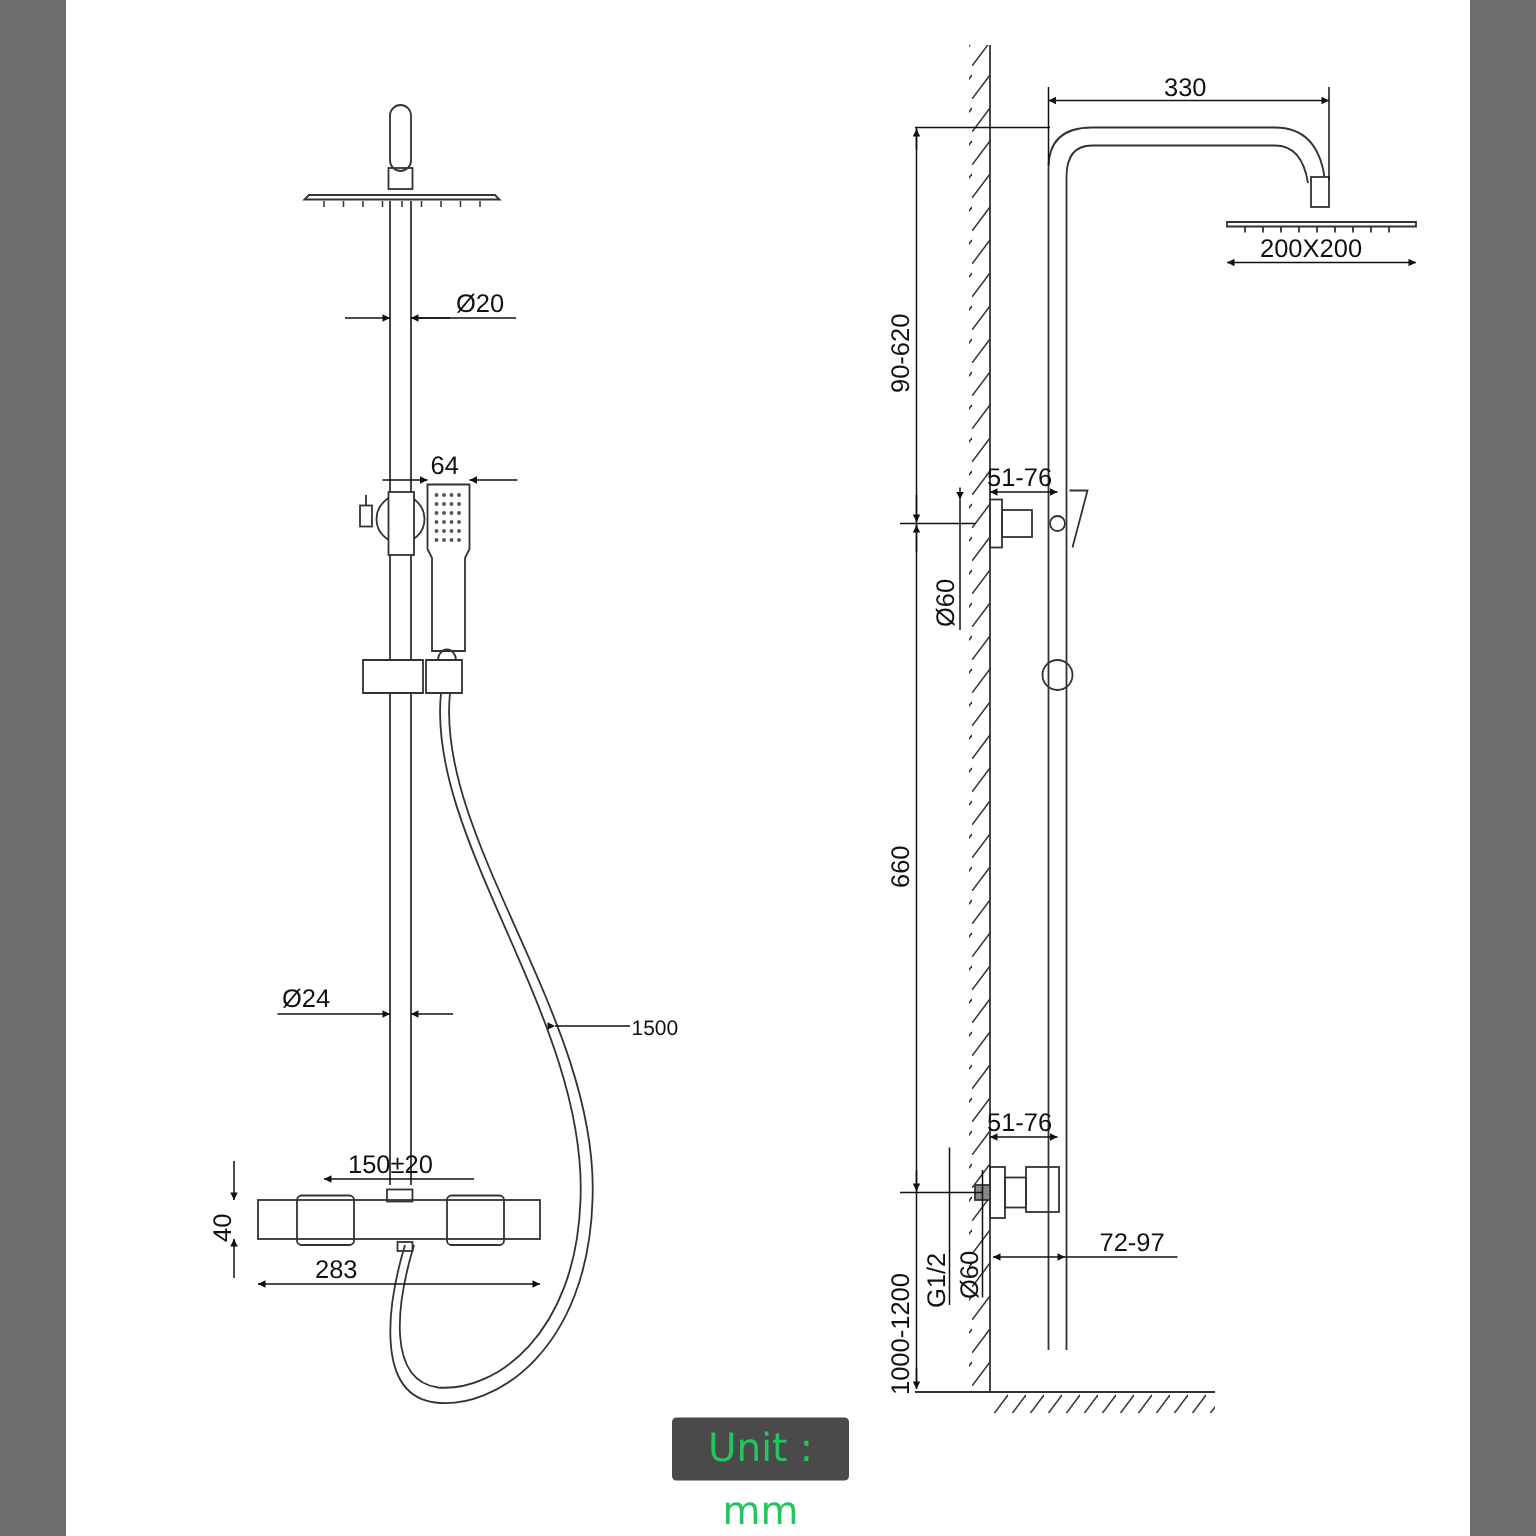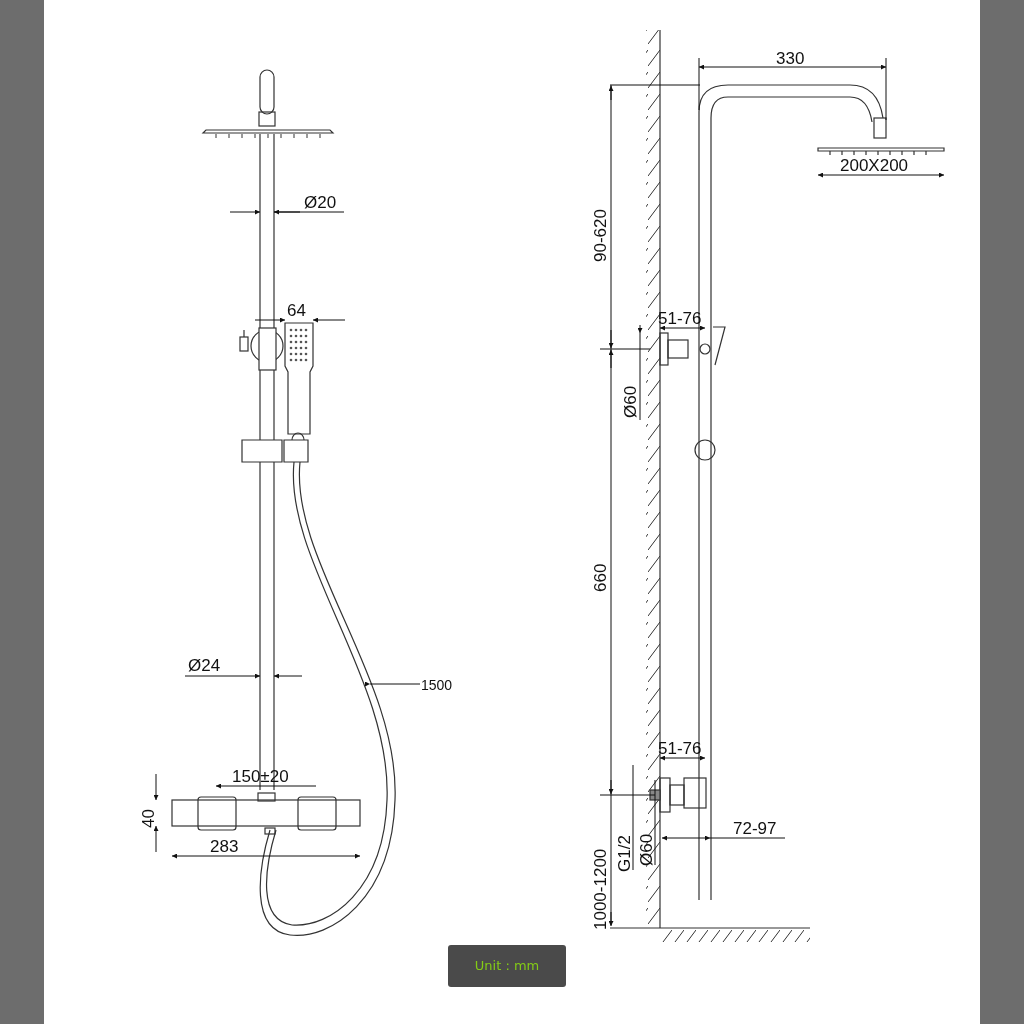--- a/index.html
+++ b/index.html
@@ -3,21 +3,21 @@
 <meta charset="utf-8">
 <style>
   html,body{margin:0;padding:0;background:#fff;}
   body{width:1024px;height:1024px;position:relative;overflow:hidden;font-family:"Liberation Sans",sans-serif;}
   .side{position:absolute;top:0;height:1024px;background:#6d6d6d;}
   .side.left{left:0;width:44px;}
   .side.right{left:980px;width:44px;}
   svg{position:absolute;left:0;top:0;}
   .dim{font-family:"Liberation Sans",sans-serif;font-size:17px;fill:#111;}
   .unit{position:absolute;left:448px;top:945px;width:118px;height:42px;background:#4a4a4a;border-radius:3px;
-        color:#84cc16;font-family:"DejaVu Sans",sans-serif;font-size:13px;line-height:42px;text-align:center;}
+        color:#22c55e;font-family:"DejaVu Sans",sans-serif;font-size:26px;line-height:42px;text-align:center;}
 </style>
 </head>
 <body>
 
 <div class="side left"></div>
 <div class="side right"></div>
 
 <svg width="1024" height="1024" viewBox="0 0 1024 1024">
   <defs>
     <marker id="ar" viewBox="0 0 10 10" refX="10" refY="5" markerWidth="9" markerHeight="5" orient="auto-start-reverse">

